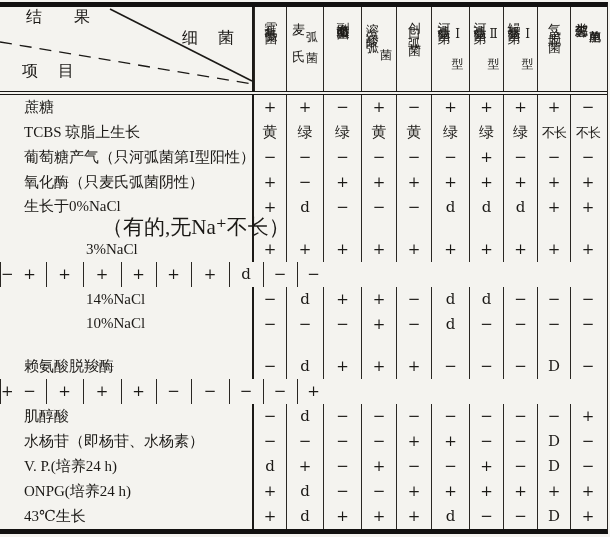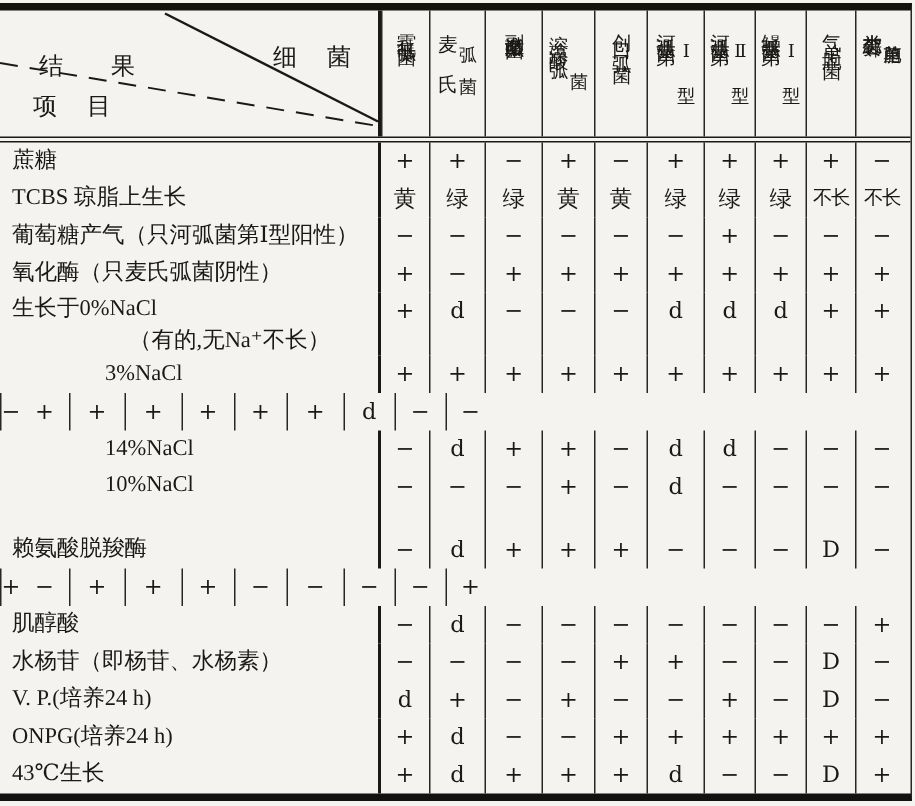--- a/index.html
+++ b/index.html
@@ -7,21 +7,21 @@
   body { background:#f4f3ef; color:#1b1916;
          font-family:"Liberation Serif","DejaVu Serif",serif; }
   .page { position:relative; width:610px; height:537px; padding-top:2px; }
   .table { width:608px; border-top:5px solid #121110; border-bottom:5px solid #121110; }
 
   
   .header-row { display:flex; height:88px; border-bottom:4px double #1b1916; }
   .corner { position:relative; width:254px; height:100%; border-right:2px solid #1b1916; flex:none; }
   .corner svg { position:absolute; left:0; top:0; }
   .corner .lbl { position:absolute; font-size:16px; white-space:nowrap; }
-  .lbl-result { left:26px; top:27px; letter-spacing:14px;text-align:center; }
+  .lbl-result { left:26px; top:0; letter-spacing:14px;text-align:center; }
   .lbl-bacteria { left:182px; top:21px; letter-spacing:8px; }
   .lbl-item { left:22px; top:54px; letter-spacing:8px; }
 
   .colhead { flex:none; display:flex; flex-direction:row; justify-content:center;
              padding-top:5px; border-left:1px solid #2a2723; font-size:13px; line-height:1; }
   .colhead:first-of-type { border-left:none; }
   .vtext { writing-mode:vertical-lr; text-orientation:upright; line-height:14px; }
   .sub { font-size:12px; }
 
   .col-1{width:32px}.col-2{width:37px}.col-3{width:38px}.col-4{width:35px}.col-5{width:35px}
@@ -38,24 +38,24 @@
   .col-6 .sub,.col-7 .sub,.col-8 .sub{margin-top:15px;letter-spacing:7px}
   .col-9 .main{letter-spacing:6px}
   .col-10 .main{letter-spacing:1px}
   .col-10 .sub{margin-top:9px}
 
   
   .body { width:100%; }
   .row { display:flex; height:25px; align-items:flex-start; }
   .row.tall { height:42px;align-items:center; }
   .rowlabel { flex:none; width:254px; height:100%; border-right:2px solid #1b1916;
-              font-size:15px; padding-left:8px; }
+              font-size:15px; padding-left:24px; }
   .label1 { line-height:25px; white-space:nowrap; }
   .tall .label1 { line-height:23px; }
-  .label2 { line-height:18px; padding-left:78px; white-space:nowrap; font-size:15px; }
+  .label2 { line-height:18px; padding-left:78px; white-space:nowrap; font-size:21px; }
   .row.indent .label1 { padding-left:62px; }
   .cell { flex:none; height:100%; border-left:1px solid #2a2723; text-align:center;
           font-size:15px; line-height:25px;
           font-family:"DejaVu Serif","Liberation Serif",serif; white-space:nowrap; }
   .cell:nth-of-type(2){border-left:none;}
   .row .cell:nth-child(2){width:32px}.row .cell:nth-child(3){width:37px}
   .row .cell:nth-child(4){width:38px}.row .cell:nth-child(5){width:35px}
   .row .cell:nth-child(6){width:35px}.row .cell:nth-child(7){width:38px}
   .row .cell:nth-child(8){width:34px}.row .cell:nth-child(9){width:34px}
   .row .cell:nth-child(10){width:33px}.row .cell:nth-child(11){width:35px}

